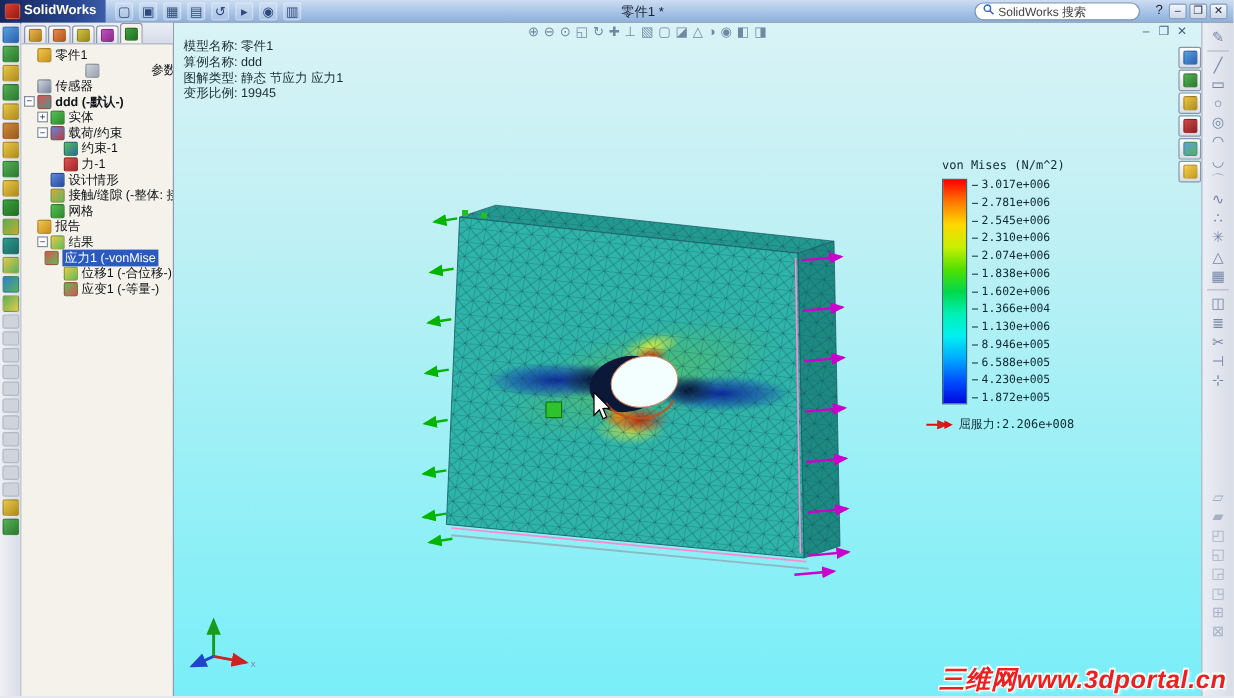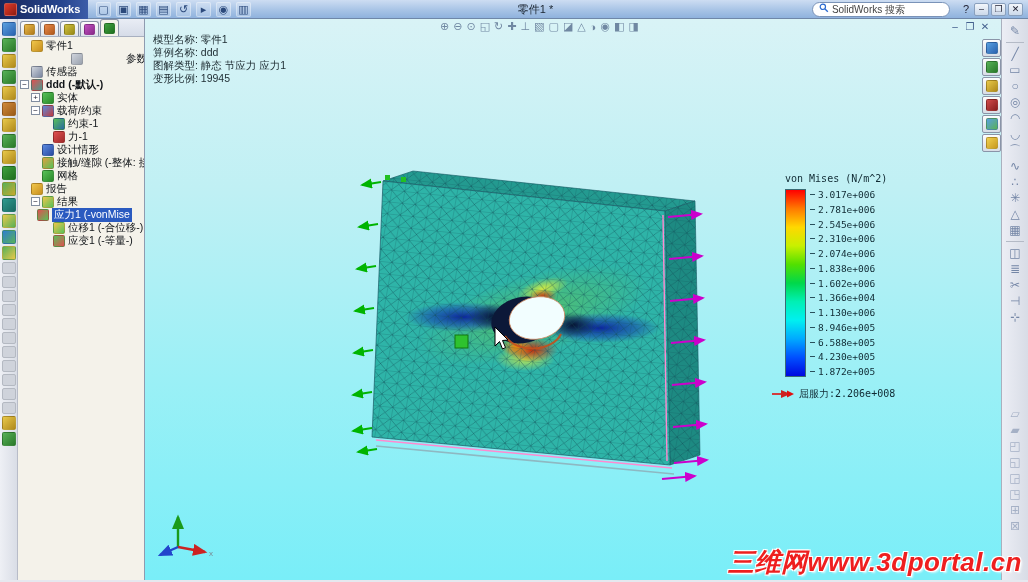--- a/index.html
+++ b/index.html
@@ -61,21 +61,21 @@
   .viewport { position:relative; flex:1; overflow:hidden;
     background:linear-gradient(180deg,#d9f3f6 0%,#c0f0f4 30%,#9af0f6 65%,#79eef8 100%); }
   .viewtb { position:absolute; left:295px; top:1px; display:flex; gap:4px; align-items:center; z-index:3; }
   .viewtb .vti { color:#5f7694; font-size:11px; opacity:.85; }
   .vwin { position:absolute; right:10px; top:2px; display:flex; gap:3px; z-index:3; }
   .vwin span { color:#44608e; font-size:10px; width:12px; text-align:center; }
   .minfo { position:absolute; left:8px; top:14px; color:#1c2a30; font-size:10.5px; line-height:13px; z-index:2; }
   .scene { position:absolute; inset:0; z-index:1; }
 
   
-  .legend { position:absolute; left:640px; top:114px; z-index:2; color:#102a33;margin-top:40px; }
+  .legend { position:absolute; left:640px; top:114px; z-index:2; color:#102a33; }
   .legend-title { font-family:"DejaVu Sans Mono","Liberation Mono",monospace; font-size:10px; margin-bottom:5px; }
   .legend-body { display:flex; gap:4px; }
   .lbar { width:21px; height:188px; border:1px solid #3a6a74; }
   .llabels { height:188px; display:flex; flex-direction:column; justify-content:space-between; }
   .lrow { display:flex; align-items:center; gap:3px; }
   .ltick { width:5px; height:1px; background:#29505c; }
   .ltext { font-family:"DejaVu Sans Mono","Liberation Mono",monospace; font-size:9.5px; }
   .lyield { display:flex; align-items:center; gap:4px; margin-top:10px; margin-left:-14px;
     font-family:"DejaVu Sans Mono","Liberation Mono",monospace; font-size:10px; }
 
@@ -86,21 +86,21 @@
   .pal-ic { width:12px; height:12px; border-radius:2px; border:1px solid #00000028; }
 
   
   .rtb { width:27px; background:linear-gradient(90deg,#eceef5,#d8dce6); border-left:1px solid #aab0be;
     display:flex; flex-direction:column; align-items:center; padding:4px 0 6px; flex:0 0 auto; }
   .rtb .rti { color:#7486a6; font-size:12px; line-height:16px; height:16px; }
   .rtb .sep { width:18px; height:1px; background:#b4bac6; margin:3px 0; }
   .rtb .spacer { flex:1; }
 
   .watermark { position:absolute; right:6px; bottom:2px; z-index:9; font-weight:bold; font-style:italic;
-    font-size:26px; color:#ee1f1f; letter-spacing:.5px;
+    font-size:21px; color:#ee1f1f; letter-spacing:.5px;
     text-shadow:-1px -1px 0 #fff,1px -1px 0 #fff,-1px 1px 0 #fff,1px 1px 0 #fff,2px 2px 2px #ffffffaa; }
 </style>
 </head>
 <body>
 
 <div class="titlebar">
   <div class="logo">
     <span class="logo-mark"></span>
     <span class="logo-text">SolidWorks</span>
   </div>

